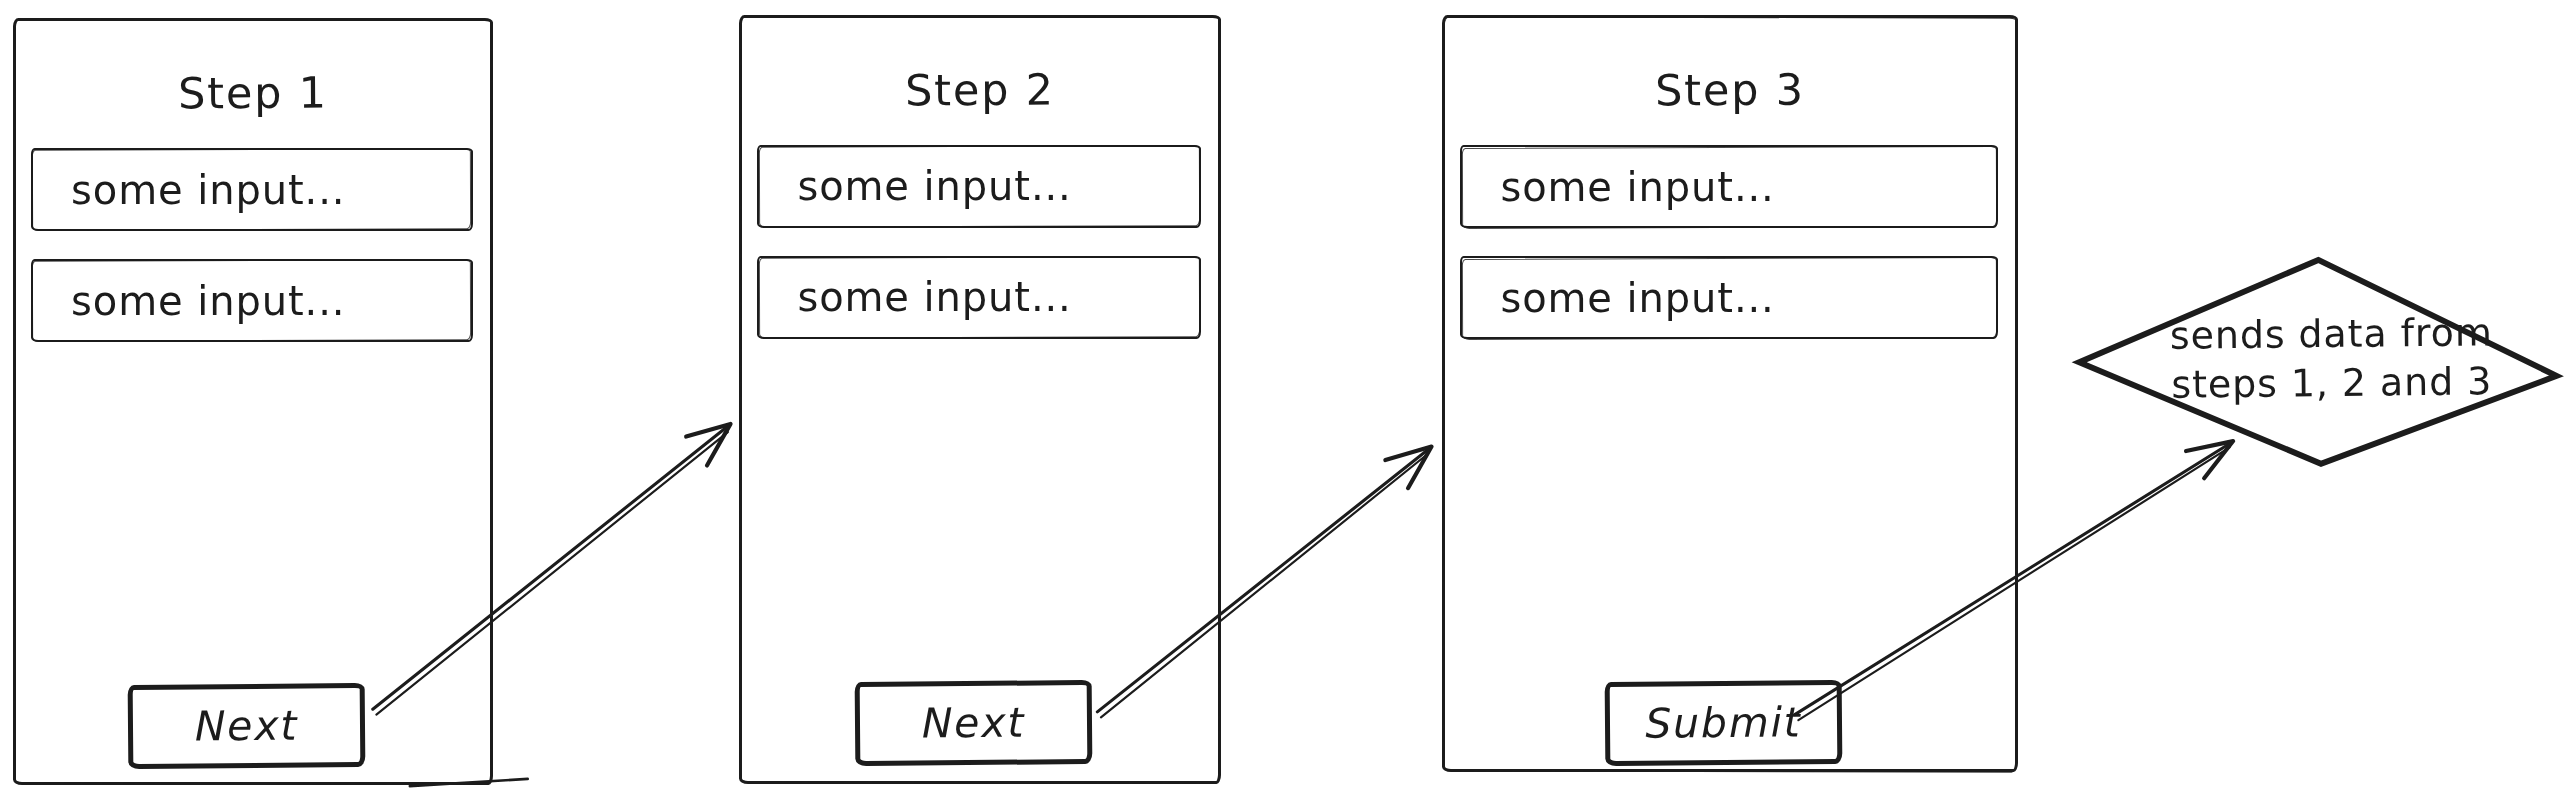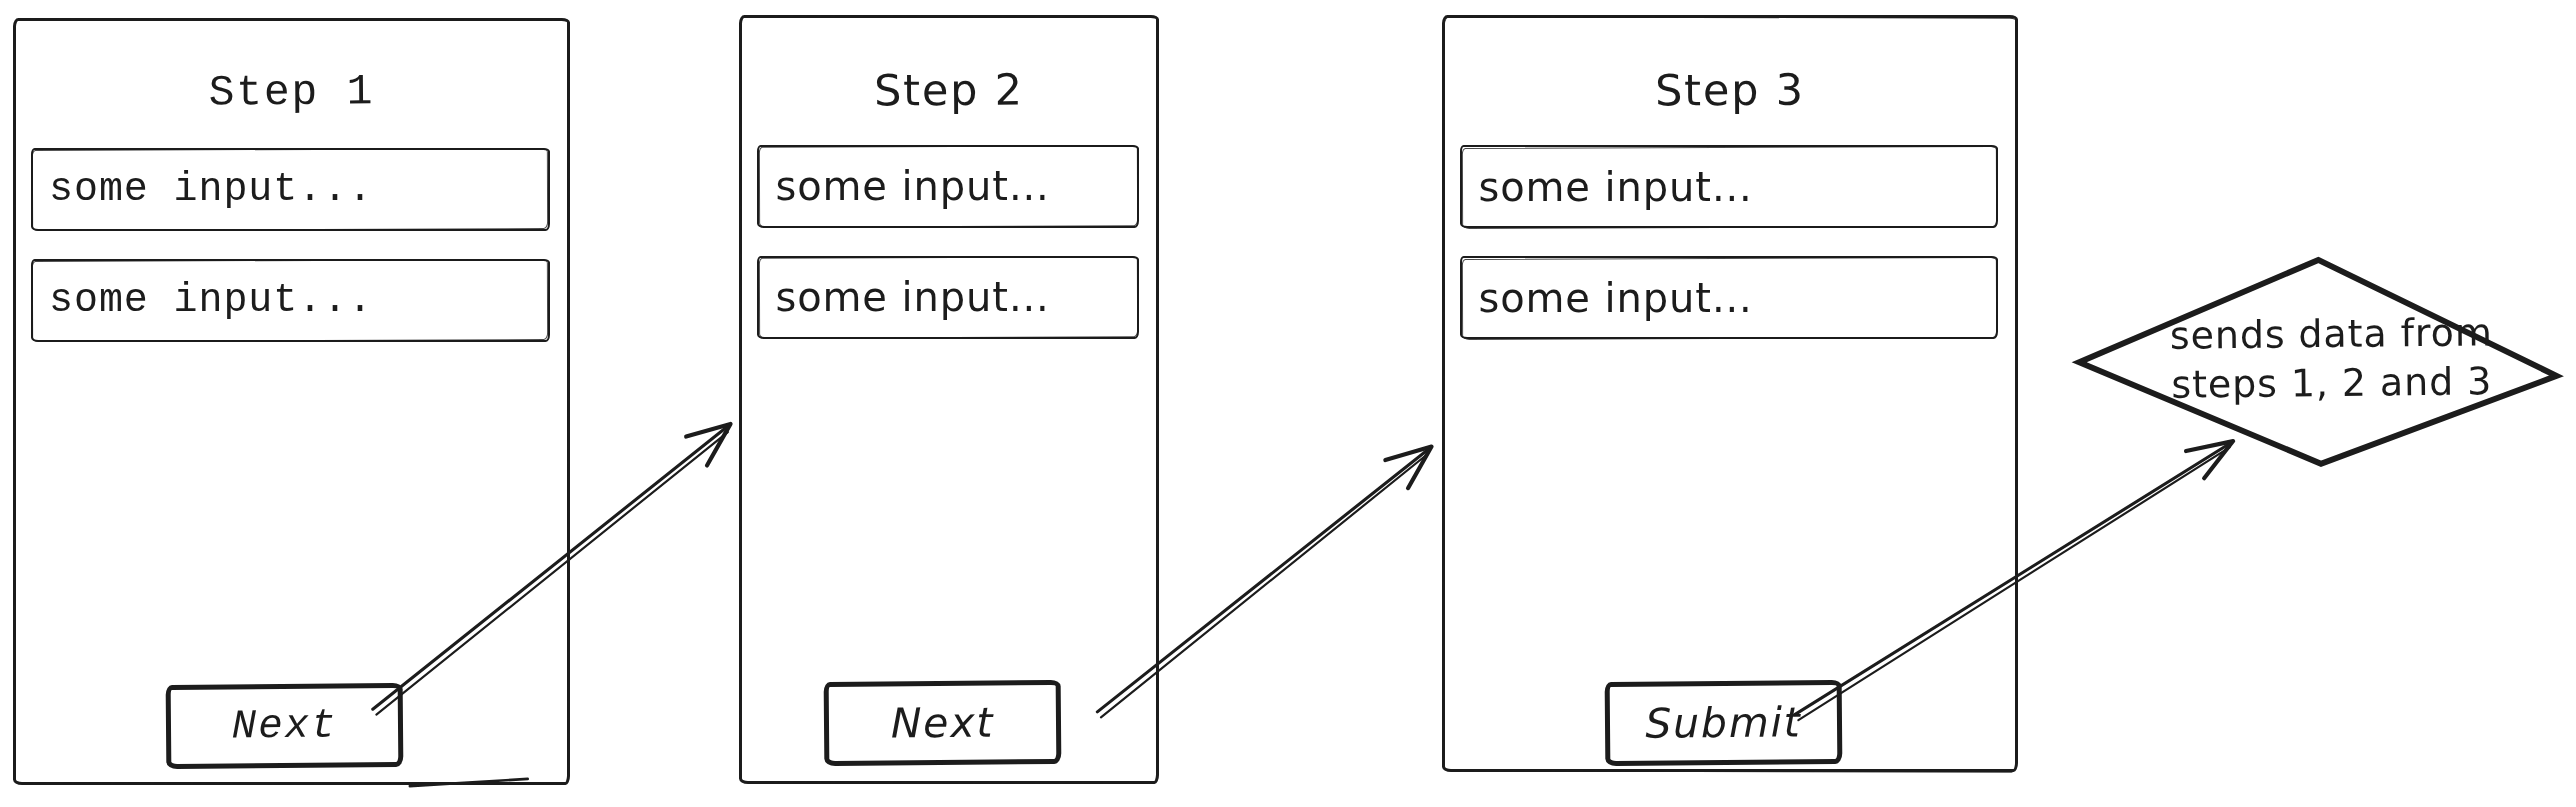--- a/index.html
+++ b/index.html
@@ -17,35 +17,35 @@
   
   .panel{
     position:absolute;top:18px;height:767px;background:var(--paper);
     border:3.2px solid var(--ink);
     border-radius:5.4px 8.2px 4.5px 9px / 8.2px 4.5px 9px 5.4px;
   }
   .panel::before{ 
     content:"";position:absolute;inset:-1.8px;border:1.4px solid var(--ink);
     border-radius:inherit;transform:rotate(.15deg);pointer-events:none;opacity:.85;
   }
-  #panel-1{left:12.7px;width:557px;font-family:Liberation Mono, monospace;}
-  #panel-2{left:739px;top:14.5px;width:420px;height:769px;}
+  #panel-1{left:12.7px;width:480px;}
+  #panel-2{left:739px;top:14.5px;width:482px;height:769px;}
   #panel-3{left:1442px;top:15.4px;width:576px;height:757px;}
 
   .panel-title{
     position:absolute;top:47px;left:0;width:100%;margin:0;
     text-align:center;font-size:43px;font-weight:500;letter-spacing:1.8px;
     transform:rotate(-.4deg);
   }
 
   .wire-input{
     position:absolute;left:15.4px;right:17px;height:83px;
     border:2.7px solid var(--ink);background:var(--paper);
     border-radius:3.6px 6.3px 4.5px 7.2px / 6.3px 3.6px 7.2px 4.5px;
-    display:flex;align-items:center;padding-left:16px;
+    display:flex;align-items:center;padding-left:38px;
     font-size:40px;letter-spacing:0.9px;color:var(--ink);
   }
   .wire-input::after{
     content:"";position:absolute;inset:-0.9px;border:1.3px solid var(--ink);
     border-radius:inherit;transform:rotate(-.2deg);pointer-events:none;opacity:.8;
   }
   .wire-input.first{top:127px;}
   .wire-input.second{top:238px;}
 
   .wire-button{

